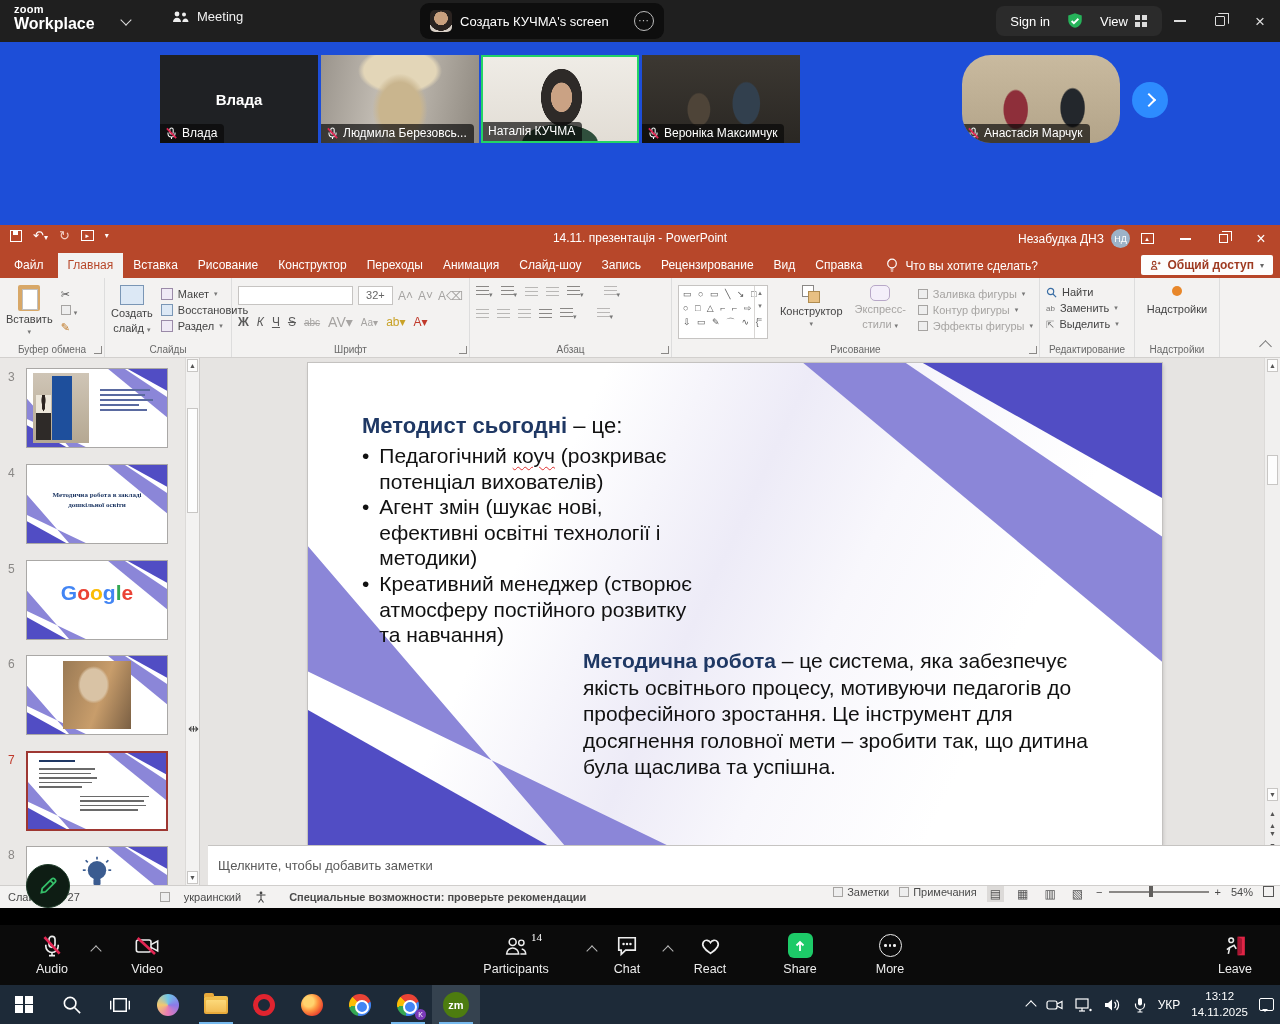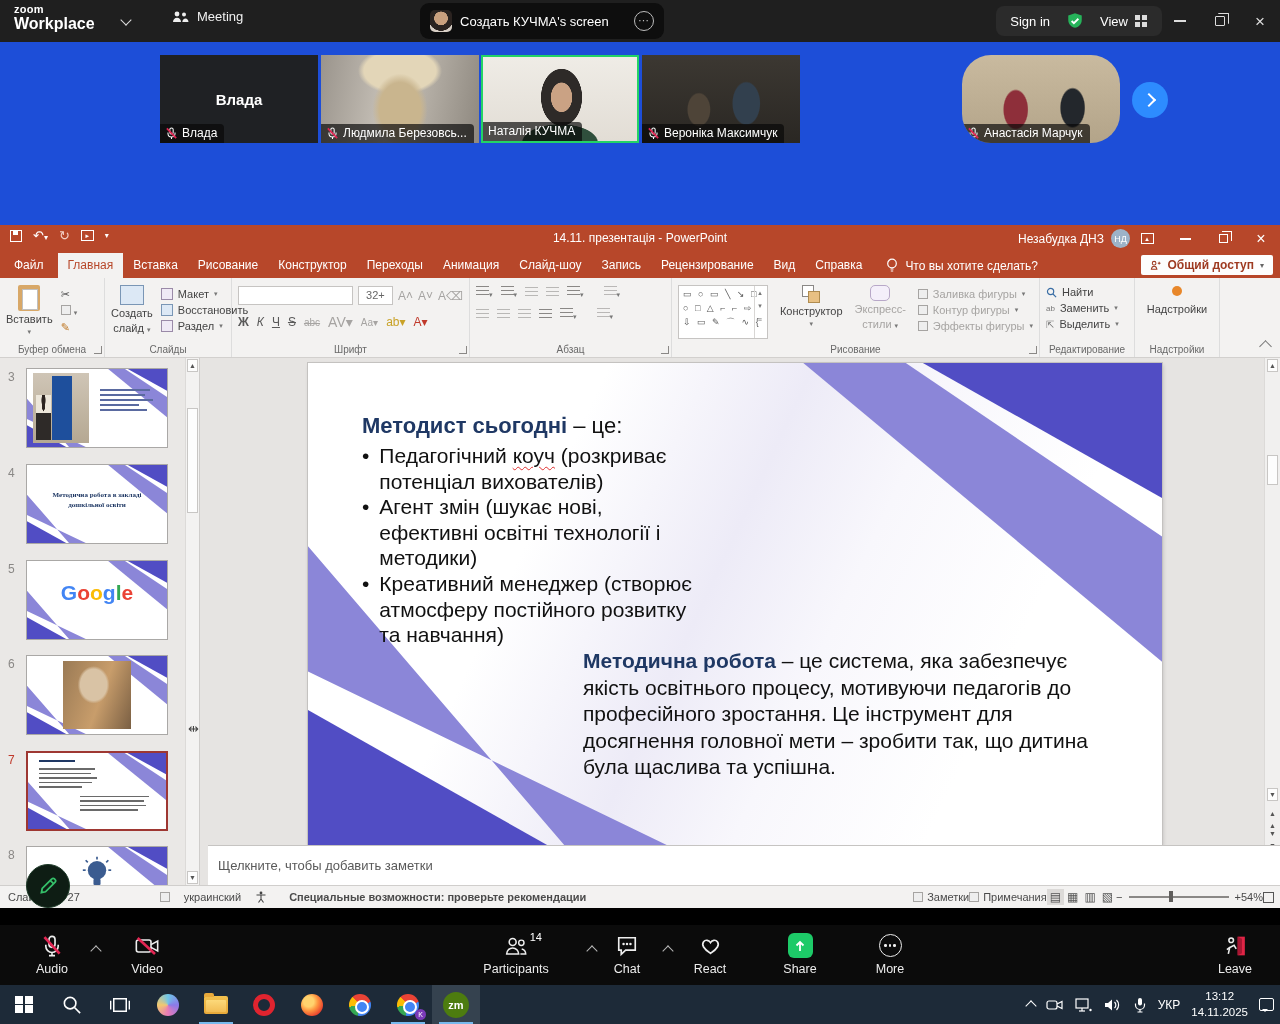--- a/index.html
+++ b/index.html
@@ -137,40 +137,40 @@
   .m-lines i{display:block;background:#5a6aa0;height:2px;margin-bottom:3px;}
   .m-lines.gray i{background:#6a6a6a;height:1.5px;}
   .m-photo6{position:absolute;left:26%;top:7%;width:48%;height:86%;background:radial-gradient(ellipse at 45% 35%,#d9c3a5 0 25%,transparent 30%),linear-gradient(110deg,#9a7a55,#c89d6b 55%,#7a5f43);z-index:3;}
   .m-bulb{position:absolute;left:0;right:0;top:12%;display:flex;justify-content:center;z-index:3;}
 
   
   .notes{position:absolute;left:208px;right:0;bottom:0;height:40px;background:#fff;border-top:1px solid #c6c4c2;}
   .notes .ph{padding:12px 0 0 10px;font-size:13px;color:#595959;}
   .p-status{position:absolute;bottom:0;left:0;right:0;height:23px;background:#f3f2f1;border-top:1px solid #d0cecc;font-size:11px;color:#4a4a4a;}
   .st-left{position:absolute;left:8px;top:0;height:100%;display:flex;align-items:center;gap:14px;}
-  .st-right{position:absolute;right:6px;top:0;height:100%;display:flex;align-items:center;}
+  .st-right{position:absolute;right:6px;top:0;height:100%;display:flex;align-items:flex-start;gap:10px;}
   .viewic{font-size:12px;color:#555;padding:1px 3px;}
   .viewic.act{background:#dcdad8;}
   .zslider{display:flex;align-items:center;gap:6px;}
   .ztrack{position:relative;width:100px;height:1.5px;background:#8a8886;}
   .zthumb{position:absolute;left:40%;top:-5px;width:4px;height:11px;background:#605e5c;}
   .fit-ic{width:11px;height:11px;border:1.2px solid #555;position:relative;}
 
   .vscroll{position:absolute;right:0;top:0;width:16px;height:487px;background:#f1f0ef;border-left:1px solid #dcdad8;}
   .annotate{position:absolute;left:26px;top:864px;width:44px;height:44px;border-radius:50%;background:#0e1d14;border:1.5px solid #1d3a28;display:flex;align-items:center;justify-content:center;z-index:20;}
 
   
   .ztb{position:absolute;top:925px;left:0;width:100%;height:60px;background:#0b0b0b;color:#ededed;}
   .zt{position:absolute;top:9px;display:flex;flex-direction:column;align-items:center;gap:5px;font-size:12.5px;}
   .zt .ico{height:23px;display:flex;align-items:center;justify-content:center;position:relative;}
   .chev-up{width:8px;height:8px;border-left:1.7px solid #b8b8b8;border-top:1.7px solid #b8b8b8;transform:rotate(45deg);position:absolute;}
   .share-ic{width:25px;height:25px;border-radius:6px;background:#1dca68;display:flex;align-items:center;justify-content:center;}
   .more-ic{width:23px;height:23px;border:1.6px solid #ededed;border-radius:50%;display:flex;align-items:center;justify-content:center;gap:2px;}
   .more-ic i{width:2.5px;height:2.5px;border-radius:50%;background:#ededed;}
-  .pcount{position:absolute;top:-3px;right:-14px;font-size:11px;color:#fff;}
+  .pcount{position:absolute;top:-3px;right:-14px;font-size:11px;color:#fff;font-family:Liberation Serif, serif;}
 
   
   .wtb{position:absolute;top:985px;left:0;width:100%;height:39px;background:#1d2a38;display:flex;align-items:stretch;}
   .tb-cell{width:48px;display:flex;align-items:center;justify-content:center;position:relative;}
   .tb-cell.running::after{content:'';position:absolute;left:7px;right:7px;bottom:0;height:2.5px;background:#76b9ed;}
   .tb-cell.activeapp{background:#35424f;}
   .win-ic{display:grid;grid-template-columns:8px 8px;grid-template-rows:8px 8px;gap:1.5px;}
   .win-ic i{background:#fff;}
   .copilot{width:22px;height:22px;border-radius:50%;background:conic-gradient(#6ec6e8,#8a7ae8,#e87ab8,#f2c96e,#6ec6e8);}
   .folder{width:24px;height:18px;background:linear-gradient(#f2c14e,#e8a93a);border-radius:2px;position:relative;}

